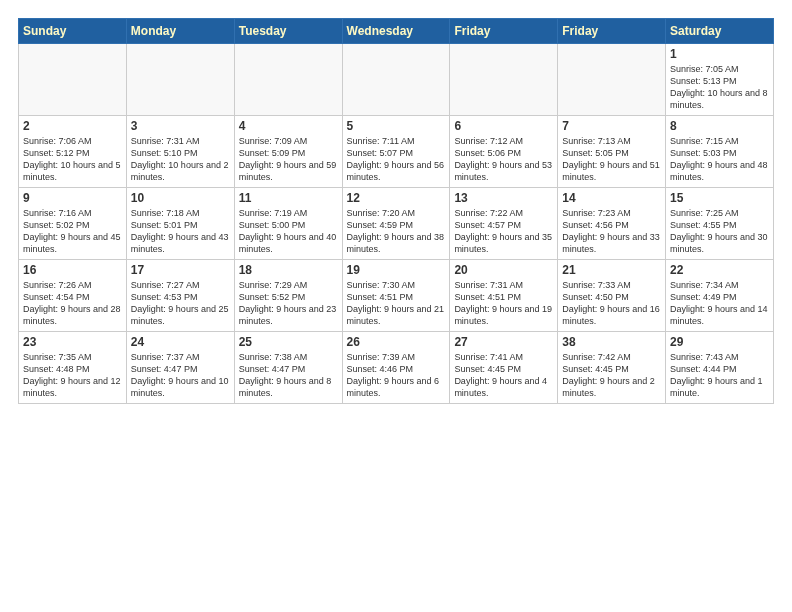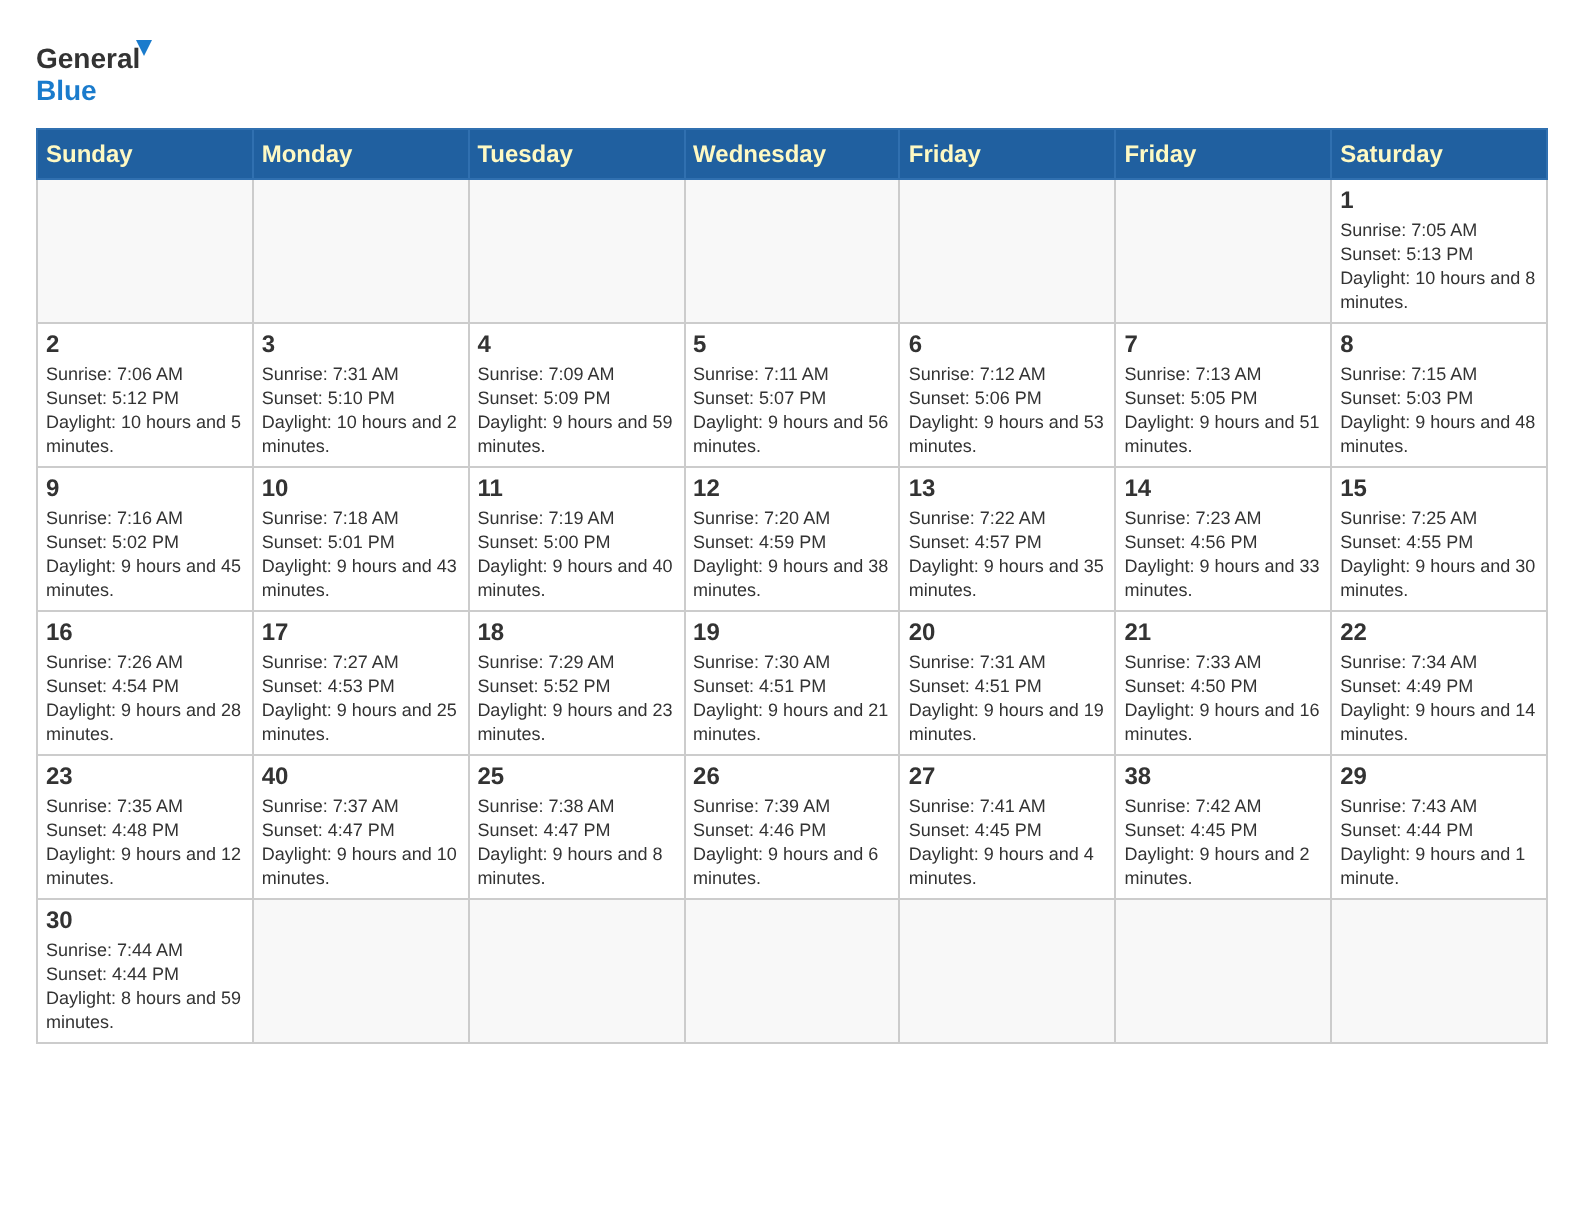--- a/index.html
+++ b/index.html
@@ -78,33 +78,20 @@
       line-height: 1.35;
     }
     .last-row td {
       height: 60px;
     }
   </style>
 </head>
 <body>
 
 <div class="page">
-  <div class="header">
-    <div class="logo">
-    <svg width="60" height="38" viewBox="0 0 60 38" xmlns="http://www.w3.org/2000/svg">
-      <text x="0" y="16" font-size="14" font-weight="bold" font-family="Arial" fill="#333">General</text>
-      <text x="0" y="32" font-size="14" font-weight="bold" font-family="Arial" fill="#1a7bcc">Blue</text>
-      <polygon points="50,2 58,2 54,10" fill="#1a7bcc"></polygon>
-    </svg>
-  </div>
-    <div class="title-block">
-      <div class="month-title"></div>
-      <div class="subtitle"></div>
-    </div>
-  </div>
 
   <table class="calendar">
     <thead>
       <tr>
       <th>Sunday</th>
           <th>Monday</th>
           <th>Tuesday</th>
           <th>Wednesday</th>
           <th>Friday</th>
           <th>Friday</th>
@@ -259,21 +246,21 @@
           </td>
         </tr>
         <tr>
           <td>
             <div class="day-num">23</div>
             <div class="day-info">Sunrise: 7:35 AM
 Sunset: 4:48 PM
 Daylight: 9 hours and 12 minutes.</div>
           </td>
           <td>
-            <div class="day-num">40</div>
+            <div class="day-num">24</div>
             <div class="day-info">Sunrise: 7:37 AM
 Sunset: 4:47 PM
 Daylight: 9 hours and 10 minutes.</div>
           </td>
           <td>
             <div class="day-num">25</div>
             <div class="day-info">Sunrise: 7:38 AM
 Sunset: 4:47 PM
 Daylight: 9 hours and 8 minutes.</div>
           </td>
@@ -294,30 +281,16 @@
             <div class="day-info">Sunrise: 7:42 AM
 Sunset: 4:45 PM
 Daylight: 9 hours and 2 minutes.</div>
           </td>
           <td>
             <div class="day-num">29</div>
             <div class="day-info">Sunrise: 7:43 AM
 Sunset: 4:44 PM
 Daylight: 9 hours and 1 minute.</div>
           </td>
-        </tr>
-        <tr class="last-row">
-          <td>
-            <div class="day-num">30</div>
-            <div class="day-info">Sunrise: 7:44 AM
-Sunset: 4:44 PM
-Daylight: 8 hours and 59 minutes.</div>
-          </td>
-          <td class="empty"></td>
-          <td class="empty"></td>
-          <td class="empty"></td>
-          <td class="empty"></td>
-          <td class="empty"></td>
-          <td class="empty"></td>
         </tr>
       </tbody>
   </table>
 </div>
 
 </body></html>

